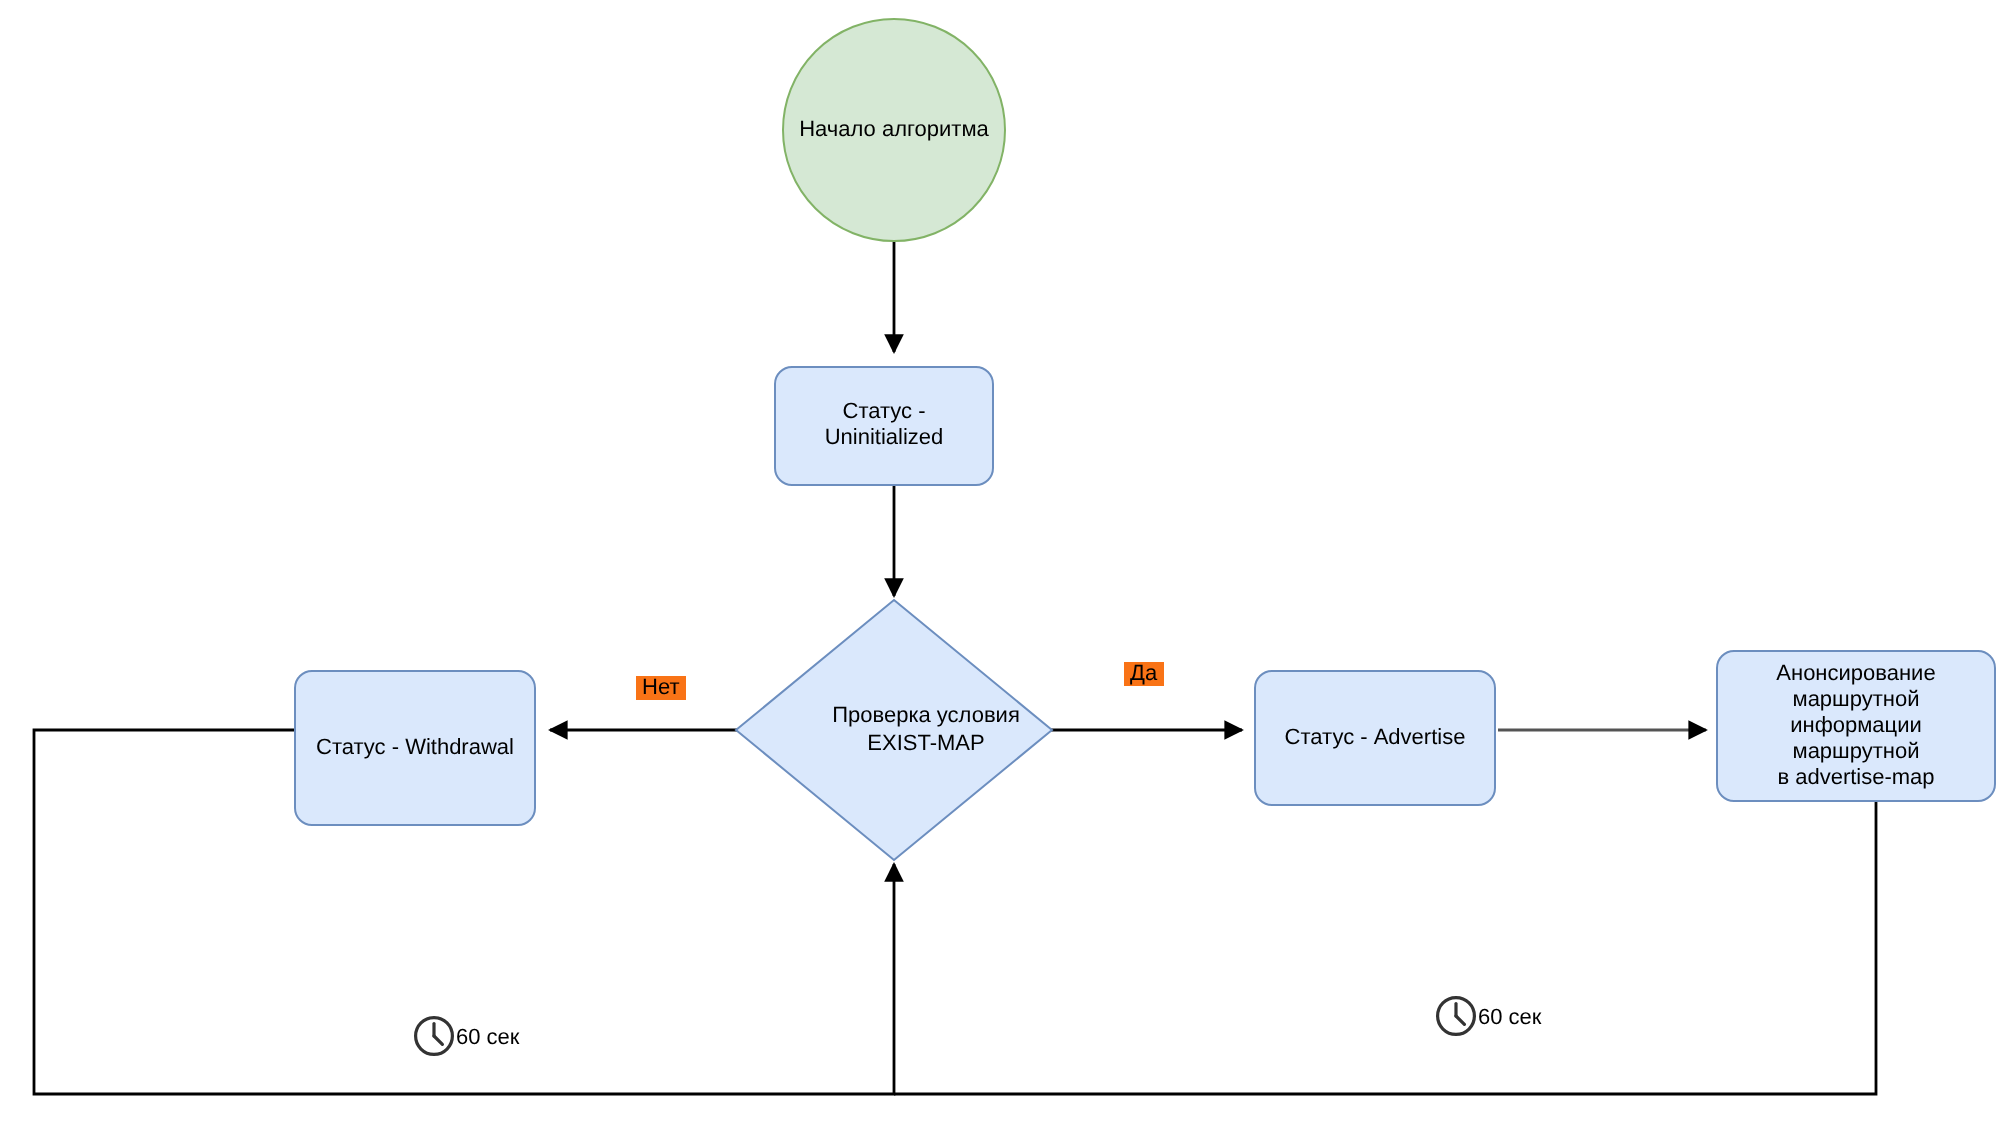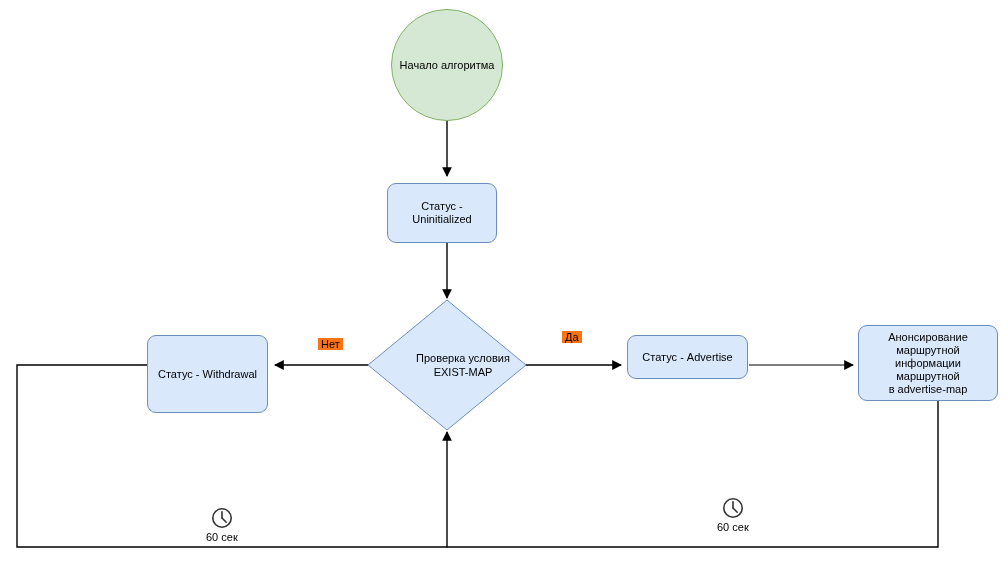--- a/index.html
+++ b/index.html
@@ -82,21 +82,20 @@
     color: #000000;
     background: #f97316;
     padding: 0 3px;
     z-index: 4;
     white-space: nowrap;
   }
   .timer {
     position: absolute;
     z-index: 5;
     display: flex;
-    flex-direction: column;
     align-items: center;
     background: #ffffff;
     padding: 1px 4px;
   }
   .timer-icon {
     display: block;
     line-height: 0;
   }
   .timer-label {
     font-size: 11px;
@@ -148,21 +147,21 @@
       <polygon points="80,1 159,66 80,131 1,66" fill="#dae8fc" stroke="#6c8ebf" stroke-width="1"></polygon>
     </svg>
     <div class="diamond-text">Проверка условия
 EXIST-MAP</div>
   </div>
 
   <div class="node node-proc" style="left:147px; top:335px; width:121px; height:78px;">
     <span class="node-label">Статус - Withdrawal</span>
   </div>
 
-  <div class="node node-proc" style="left:627px; top:335px; width:121px; height:44px;">
+  <div class="node node-proc" style="left:627px; top:335px; width:121px; height:68px;">
     <span class="node-label">Статус - Advertise</span>
   </div>
 
   <div class="node node-proc" style="left:858px; top:325px; width:140px; height:76px;">
     <span class="node-label">Анонсирование
 маршрутной
 информации маршрутной
 в advertise-map</span>
   </div>
 

